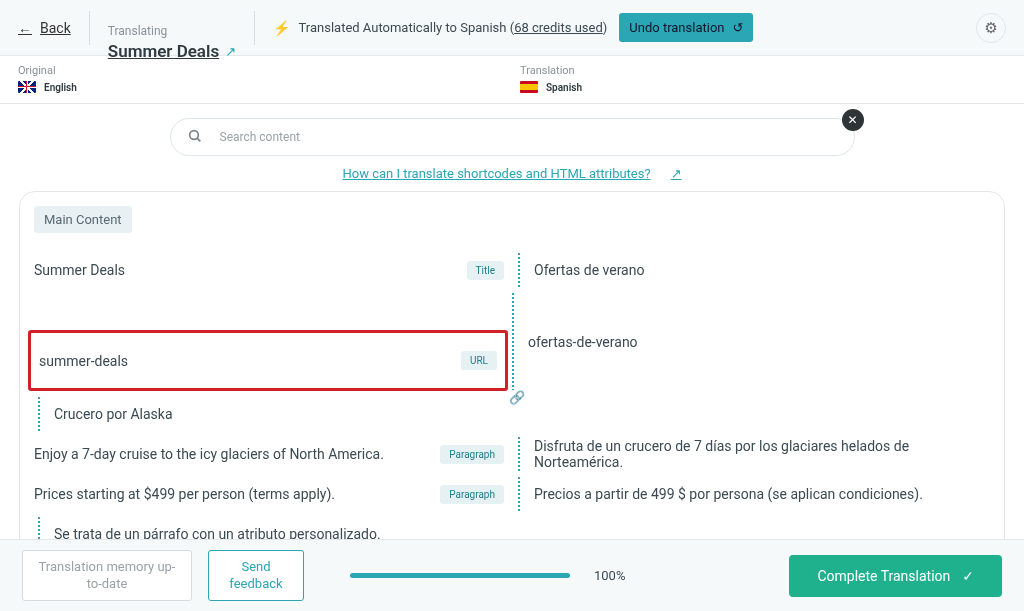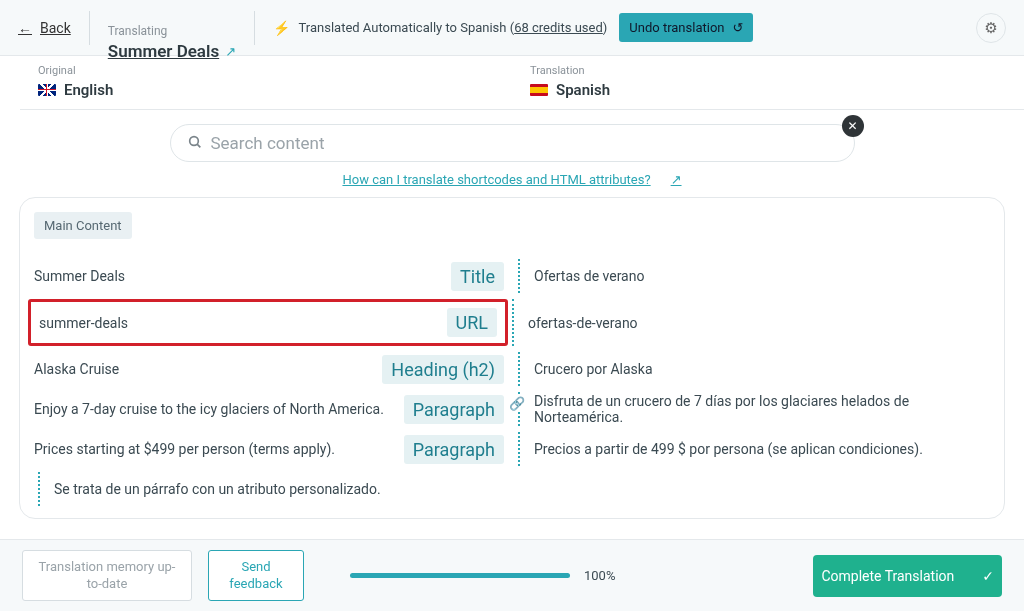--- a/index.html
+++ b/index.html
@@ -15,73 +15,73 @@
     .page-title-row { display: flex; align-items: center; gap: 6px; }
     .page-title { font-size: 17px; font-weight: 600; text-decoration: underline; color: #2e3a40; }
     .ext-icon { color: #2aa6b4; font-size: 13px; }
     .auto-msg { display: flex; align-items: center; gap: 8px; font-size: 13px; color: #3b4a52; }
     .bolt { color: #18b2b5; font-size: 14px; }
     .credits-link { text-decoration: underline; }
     .undo-btn { margin-left: 12px; background: #2aa6b4; color: #0f172a; border: none; border-radius: 3px; padding: 7px 10px; font-size: 13px; display: flex; align-items: center; gap: 8px; cursor: pointer; }
     .gear { margin-left: auto; width: 30px; height: 30px; border-radius: 50%; border: 1px solid #dfe5e8; display: flex; align-items: center; justify-content: center; cursor: pointer; color: #666; font-size: 15px; }
 
     
-    .langbar { display: flex; border-bottom: 1px solid #e4e8eb; padding: 8px 18px 10px; margin-left: 20px; }
+    .langbar { display: flex; border-bottom: 1px solid #e4e8eb; padding: 8px 18px 10px; }
     .langcol { flex: 1; display: flex; flex-direction: column; gap: 4px; }
     .langcol + .langcol { border-left: 0; }
     .lang-label { font-size: 11px; color: #8a9299; }
     .lang-row { display: flex; align-items: center; gap: 8px; }
     .flag { width: 18px; height: 12px; border-radius: 1px; display: inline-block; }
     .flag-en { background: linear-gradient(#00247d, #00247d); position: relative; }
     .flag-en::before { content: ""; position: absolute; inset: 0; background:
       linear-gradient(#fff,#fff) center/100% 2px no-repeat,
       linear-gradient(#fff,#fff) center/2px 100% no-repeat,
       linear-gradient(45deg, transparent 45%, #fff 45%, #fff 55%, transparent 55%),
       linear-gradient(-45deg, transparent 45%, #fff 45%, #fff 55%, transparent 55%);
     }
     .flag-en::after { content: ""; position: absolute; inset: 0; background:
       linear-gradient(#cf142b,#cf142b) center/100% 1.2px no-repeat,
       linear-gradient(#cf142b,#cf142b) center/1.2px 100% no-repeat; }
     .flag-es { background: linear-gradient(#c60b1e 0 25%, #ffc400 25% 75%, #c60b1e 75%); }
-    .lang-name { font-weight: 600; font-size: 15px; color: #2e3a40; }
+    .lang-name { font-weight: 600; font-size: 10px; color: #2e3a40; }
     .langcol2 { padding-left: 16px; }
 
     
     .search-wrap { display: flex; flex-direction: column; align-items: center; gap: 10px; padding: 14px 0 10px; }
     .search-box { position: relative; width: 685px; height: 38px; border: 1px solid #dfe5e8; border-radius: 19px; display: flex; align-items: center; padding: 0 16px; }
     .search-icon { color: #7a848a; margin-right: 8px; }
-    .search-input { border: none; outline: none; flex: 1; font-size: 17px; color: #333; background: transparent; }
+    .search-input { border: none; outline: none; flex: 1; font-size: 12px; color: #333; background: transparent; margin-left: 9px; }
     .search-input::placeholder { color: #9aa3a9; }
     .close-badge { position: absolute; right: -10px; top: -10px; width: 22px; height: 22px; border-radius: 50%; background: #2f3437; color: #fff; display: flex; align-items: center; justify-content: center; font-size: 12px; cursor: pointer; }
     .help-link { color: #2aa6b4; font-size: 13px; text-decoration: underline; display: flex; align-items: flex-start; gap: 20px; }
 
     
     .panel { margin: 0 19px 0; border: 1px solid #e4e8eb; border-radius: 16px; padding: 14px 14px 10px; }
     .section-badge { display: inline-block; background: #e9f0f3; color: #566872; font-size: 13px; padding: 6px 10px; border-radius: 3px; margin-bottom: 18px; }
     .rows { display: flex; flex-direction: column; gap: 0; }
     .row { display: flex; align-items: center; min-height: 38px; position: relative; padding: 2px 0; }
     .row .src { flex: 0 0 480px; display: flex; align-items: center; justify-content: space-between; padding-right: 10px; }
     .row .src-text { font-size: 14px; color: #3b4a52; }
-    .type-badge { background: #e5f1f3; color: #1f7e8e; font-size: 18px; padding: 4px 9px; border-radius: 3px; white-space: nowrap; }
+    .type-badge { background: #e5f1f3; color: #1f7e8e; font-size: 10px; padding: 4px 9px; border-radius: 3px; white-space: nowrap; }
     .divider { width: 0; border-left: 2px dotted #2aa6b4; align-self: stretch; margin: 0 14px 0 4px; }
     .row .trg { flex: 1; font-size: 14px; color: #3b4a52; }
-    .row.highlight .src { border: 3px solid #d2202a; border-radius: 3px; padding: 6px 8px; margin-left: -6px; }
+    .row.highlight .src { border: 3px solid #d2202a; border-radius: 3px; padding: 18px 8px; margin-left: -6px; margin-top: 37px; }
     .link-icon-between { position: absolute; left: 486px; top: 50%; transform: translateY(-50%); background: #fff; color: #7f8b91; font-size: 13px; pointer-events: none; }
     .row + .row { margin-top: 2px; }
     .rows .row:nth-child(4) .divider,
     .rows .row:nth-child(5) .divider { position: relative; }
 
     
     .footer { position: fixed; bottom: 0; left: 0; right: 0; background: #f6f9fa; border-top: 1px solid #e4e8eb; height: 72px; display: flex; align-items: center; padding: 0 22px; gap: 16px; }
     .chipbtn { border: 1px solid #d6dde1; background: #fff; color: #9aa3a9; border-radius: 3px; font-size: 13px; padding: 8px 12px; width: 170px; text-align: center; line-height: 1.3; }
     .chipbtn.active { color: #2aa6b4; border-color: #2aa6b4; cursor: pointer; width: 96px; }
-    .progress-wrap { flex: 1; display: flex; align-items: center; gap: 14px; padding: 0 30px; }
+    .progress-wrap { flex: 1; display: flex; align-items: center; gap: 24px; padding: 0 30px; }
     .progress { flex: 0 0 220px; height: 5px; border-radius: 3px; background: #2aa6b4; }
     .progress-pct { font-size: 13px; color: #3b4a52; }
-    .complete-btn { background: #1fb18e; color: #fff; border: none; border-radius: 4px; padding: 13px 8px; font-size: 14px; display: flex; align-items: center; gap: 28px; cursor: pointer; }
+    .complete-btn { background: #1fb18e; color: #fff; border: none; border-radius: 4px; padding: 13px 28px; font-size: 14px; display: flex; align-items: center; gap: 12px; cursor: pointer; }
   </style>
 </head>
 <body>
 
 <div class="topbar">
   <a class="back-link">
     <span class="back-arrow">←</span>
     <span>Back</span>
   </a>
   <div class="vsep"></div>
@@ -157,24 +157,20 @@
       </div>
       <div class="row highlight">
         <div class="src">
           <span class="src-text">summer-deals</span>
           <span class="type-badge">URL</span>
         </div>
         <div class="divider"></div>
         <div class="trg">ofertas-de-verano</div>
       </div>
       <div class="row">
-        <div class="src">
-          <span class="src-text">Alaska Cruise</span>
-          <span class="type-badge">Heading (h2)</span>
-        </div>
         <div class="divider"></div>
         <div class="trg">Crucero por Alaska</div>
       </div>
       <div class="row">
         <div class="src">
           <span class="src-text">Enjoy a 7-day cruise to the icy glaciers of North America.</span>
           <span class="type-badge">Paragraph</span>
         </div>
         <div class="divider"></div>
         <div class="trg">Disfruta de un crucero de 7 días por los glaciares helados de Norteamérica.</div>

